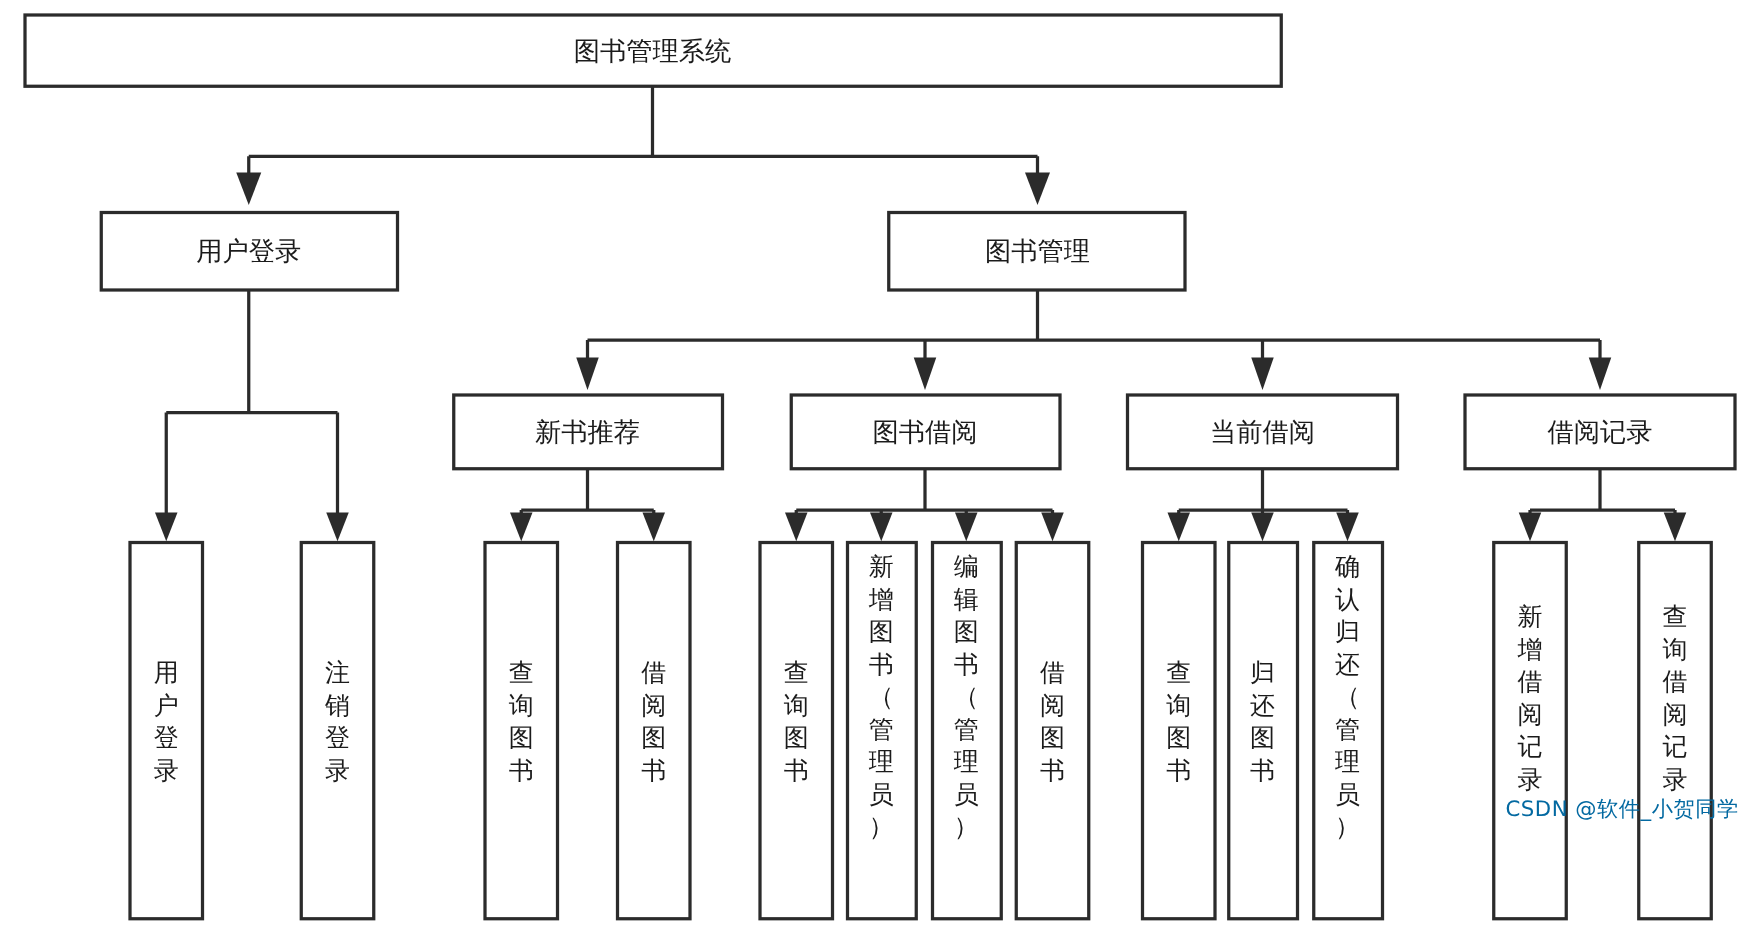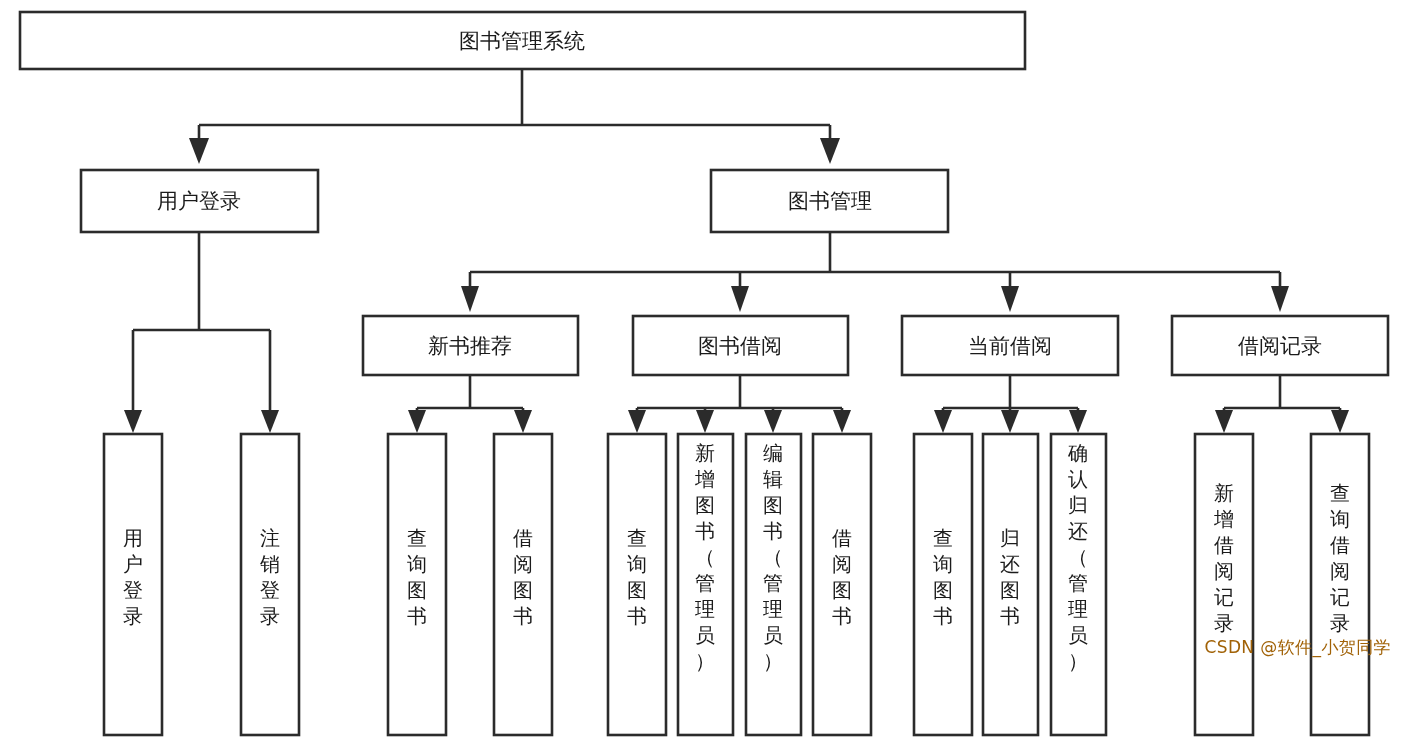--- a/index.html
+++ b/index.html
@@ -54,21 +54,21 @@
     font-size: 20px;
     fill: #1b1b1b;
     text-anchor: middle;
   }
   .watermark {
     position: absolute;
     right: 14px;
     bottom: 6px;
     font-family: "DejaVu Sans", "Liberation Sans", sans-serif;
     font-size: 17px;
-    color: #a16207;
+    color: #0369a1;
     letter-spacing: 0.4px;
     white-space: nowrap;
     user-select: none;
   }
 </style>
 </head>
 <body>
 
 <div id="diagram-root">
 

